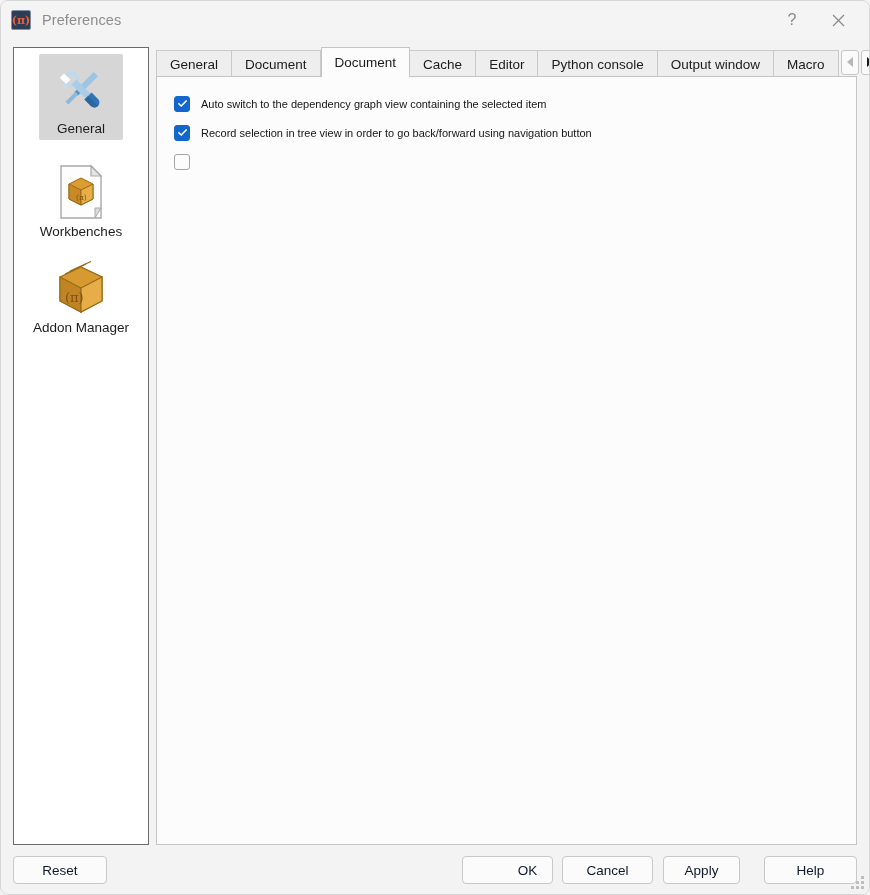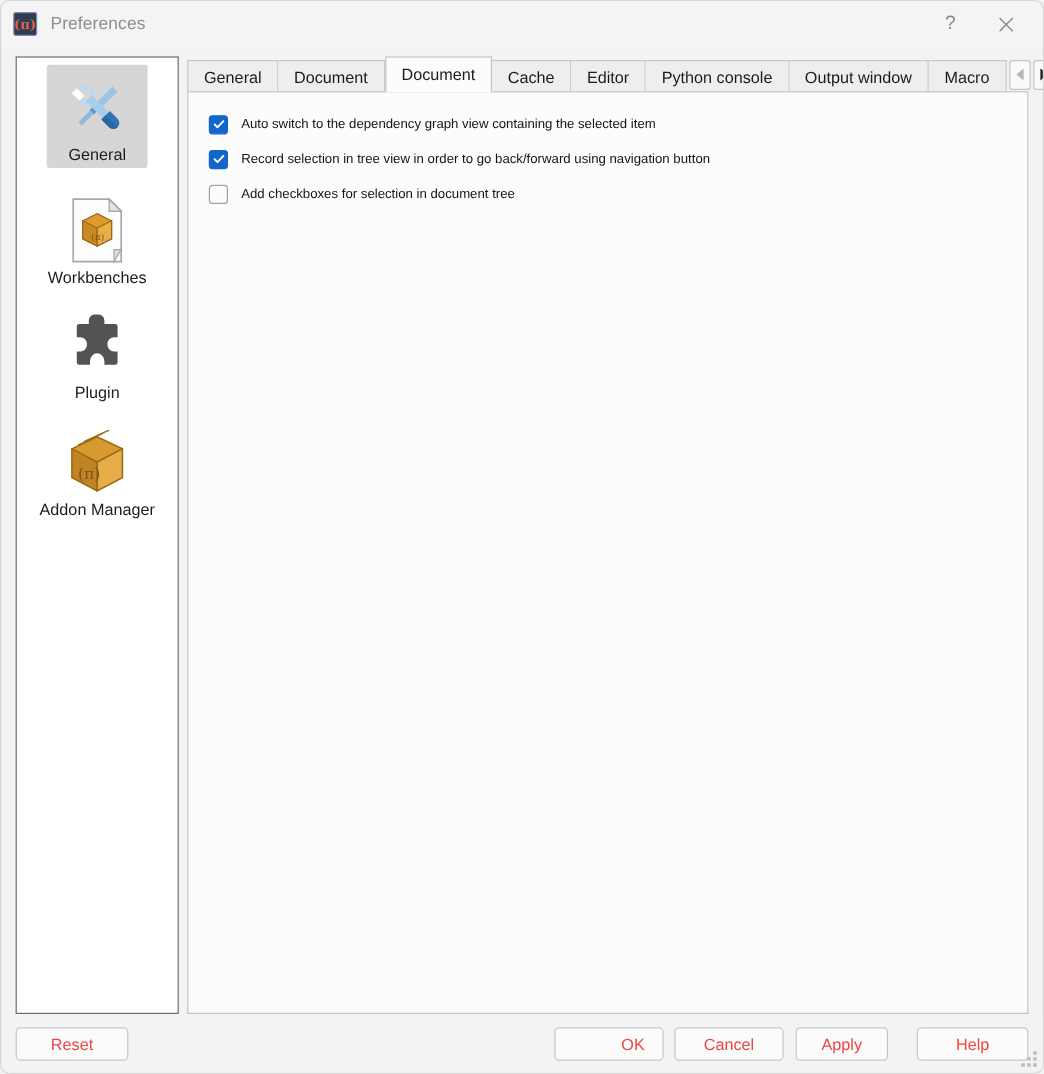--- a/index.html
+++ b/index.html
@@ -265,21 +265,21 @@
     height: 45px;
     background: #f3f3f3;
   }
   .btn {
     position: absolute;
     height: 28px;
     background: #fbfbfb;
     border: 1px solid #c8c8c8;
     border-radius: 4px;
     font-size: 13.5px;
-    color: #ef4444;
+    color: #0f172a;
     font-family: "Liberation Sans", sans-serif;
     display: flex;
     align-items: center;
     justify-content: center;
     box-sizing: border-box;
     cursor: default;
     padding: 0;
   }
   .btn-reset  { left: 12px;  top: 7px; width: 94px; }
   .btn-ok     { left: 461px; top: 7px; width: 91px; padding-left: 40px; }
@@ -367,30 +367,20 @@
                 <path d="M3 9 l12 6 v15 l-12 -6 z" fill="#c98a26" stroke="#9c6816" stroke-width="1"></path>
                 <path d="M15 15 l12 -6 v15 l-12 6 z" fill="#e8ae47" stroke="#9c6818" stroke-width="1"></path>
                 <text x="10" y="25" font-size="7.5" fill="#7e5410" font-family="DejaVu Serif, serif">(π)</text>
               </g>
             </svg>
           </div>
           <div class="side-label">Workbenches</div>
         </div>
       </div>
 
-      <div class="side-item">
-        <div class="sel-box">
-          <div class="icon-wrap">
-            <svg width="52" height="52" viewBox="0 0 52 52">
-              <path d="M19 5 a6.5 5.5 0 0 1 13 0 v3 h9 a2 2 0 0 1 2 2 v9 h-3 a5.5 6 0 0 0 0 12 h3 v9 a2 2 0 0 1 -2 2 h-9 v-3 a5.5 6 0 0 0 -12 0 v3 h-9 a2 2 0 0 1 -2 -2 v-9 h3 a5.5 6 0 0 0 0 -12 h-3 v-9 a2 2 0 0 1 2 -2 h8 z" fill="#535353"></path>
-            </svg>
-          </div>
-          <div class="side-label">Plugin</div>
-        </div>
-      </div>
 
       <div class="side-item">
         <div class="sel-box">
           <div class="icon-wrap">
             <svg width="54" height="54" viewBox="0 0 54 54">
               <path d="M6 16 l21 -10 l21 10 v24 l-21 11 l-21 -11 z" fill="#d79a30" stroke="#9a6a15" stroke-width="1.2"></path>
               <path d="M6 16 l21 11 v24 l-21 -11 z" fill="#c08424" stroke="#9a6a15" stroke-width="1.2"></path>
               <path d="M27 27 l21 -11 v24 l-21 11 z" fill="#e7ad49" stroke="#9a6a15" stroke-width="1.2"></path>
               <line x1="11" y1="13" x2="32" y2="3" stroke="#9a6a15" stroke-width="1.2"></line>
               <line x1="16" y1="10" x2="37" y2="0.5" stroke="#9a6a15" stroke-width="1.2"></line>
@@ -440,21 +430,20 @@
           <div class="cbox on">
             <svg width="11" height="11" viewBox="0 0 12 12">
               <polyline points="2,6.2 4.6,8.8 10,3.2" fill="none" stroke="#ffffff" stroke-width="1.7" stroke-linecap="round" stroke-linejoin="round"></polyline>
             </svg>
           </div>
           <div class="check-label">Record selection in tree view in order to go back/forward using navigation button</div>
         </div>
 
         <div class="check-row">
           <div class="cbox off"></div>
-          <div class="check-label">Add checkboxes for selection in document tree</div>
         </div>
 
       </div>
     </div>
   </div>
 
   <div class="footer">
     <button class="btn btn-reset">Reset</button>
     <button class="btn btn-ok">OK</button>
     <button class="btn btn-cancel">Cancel</button>

